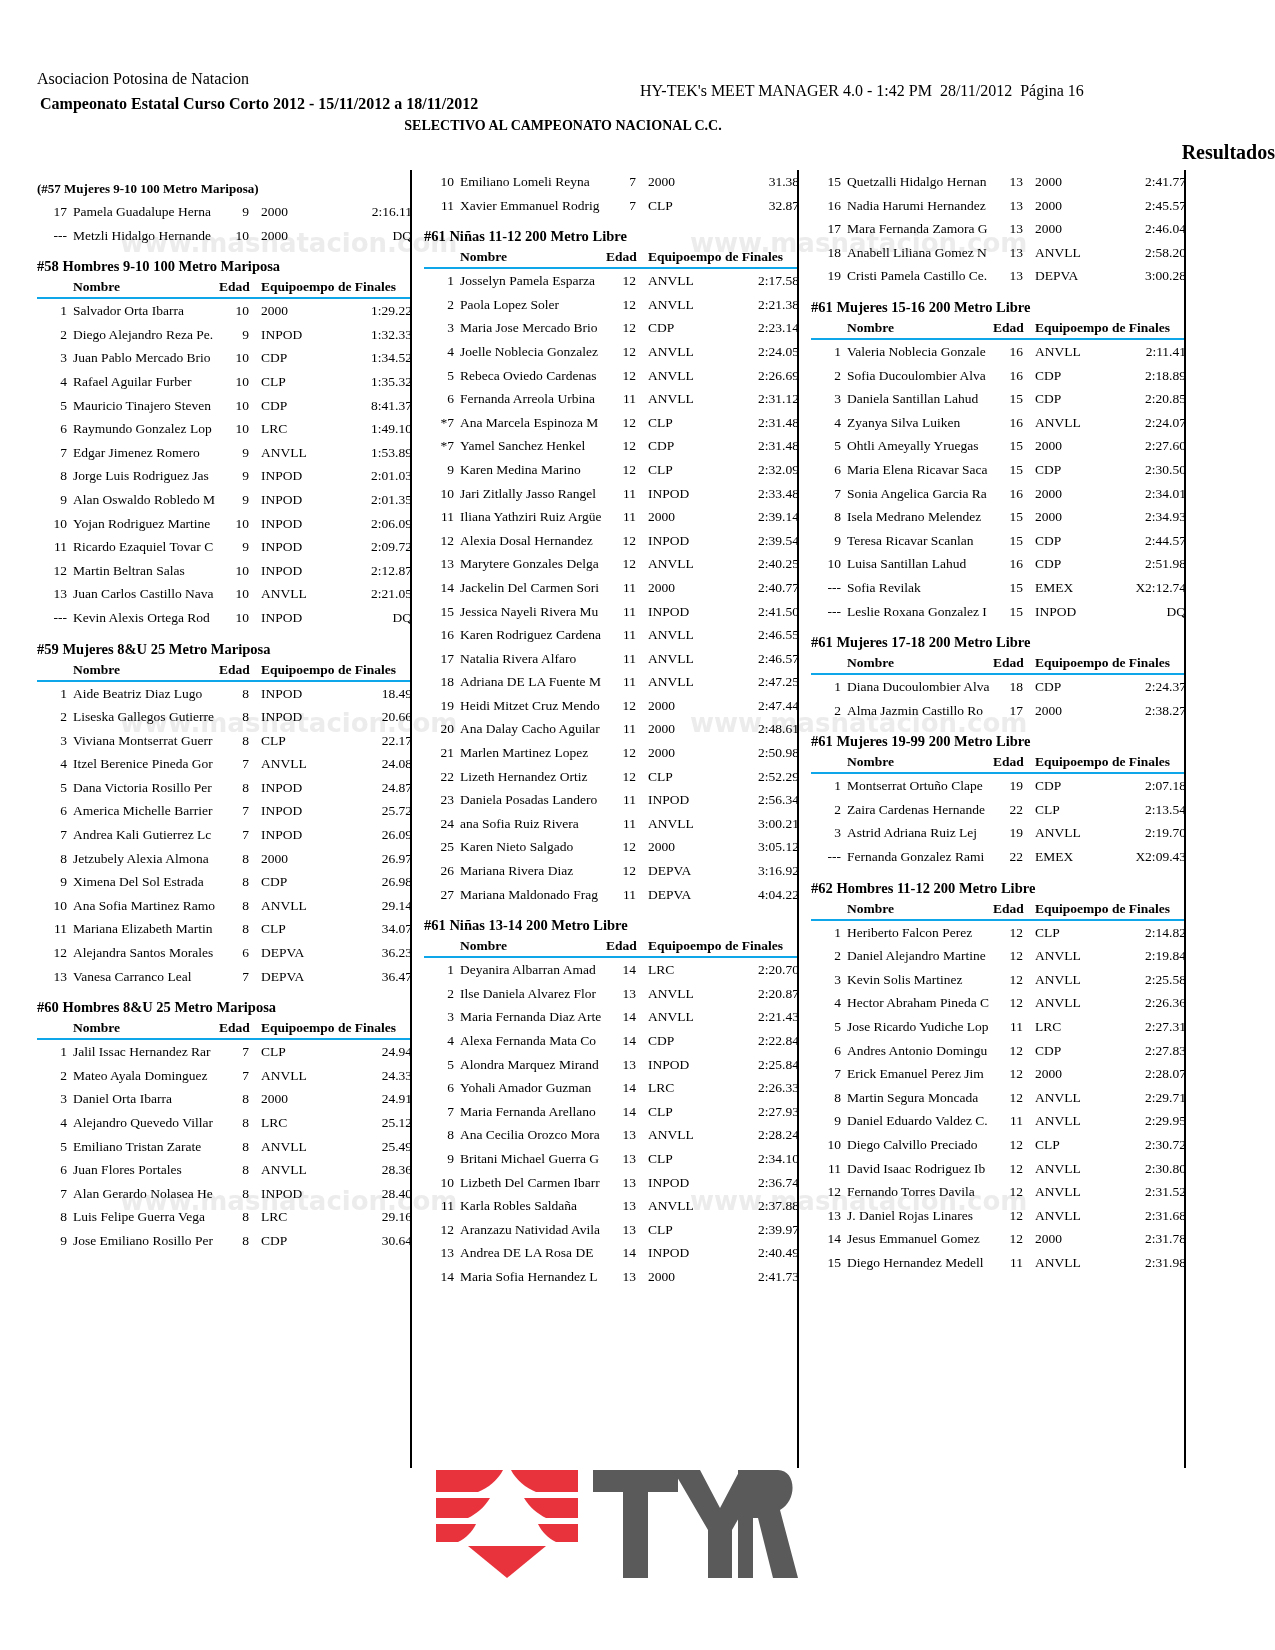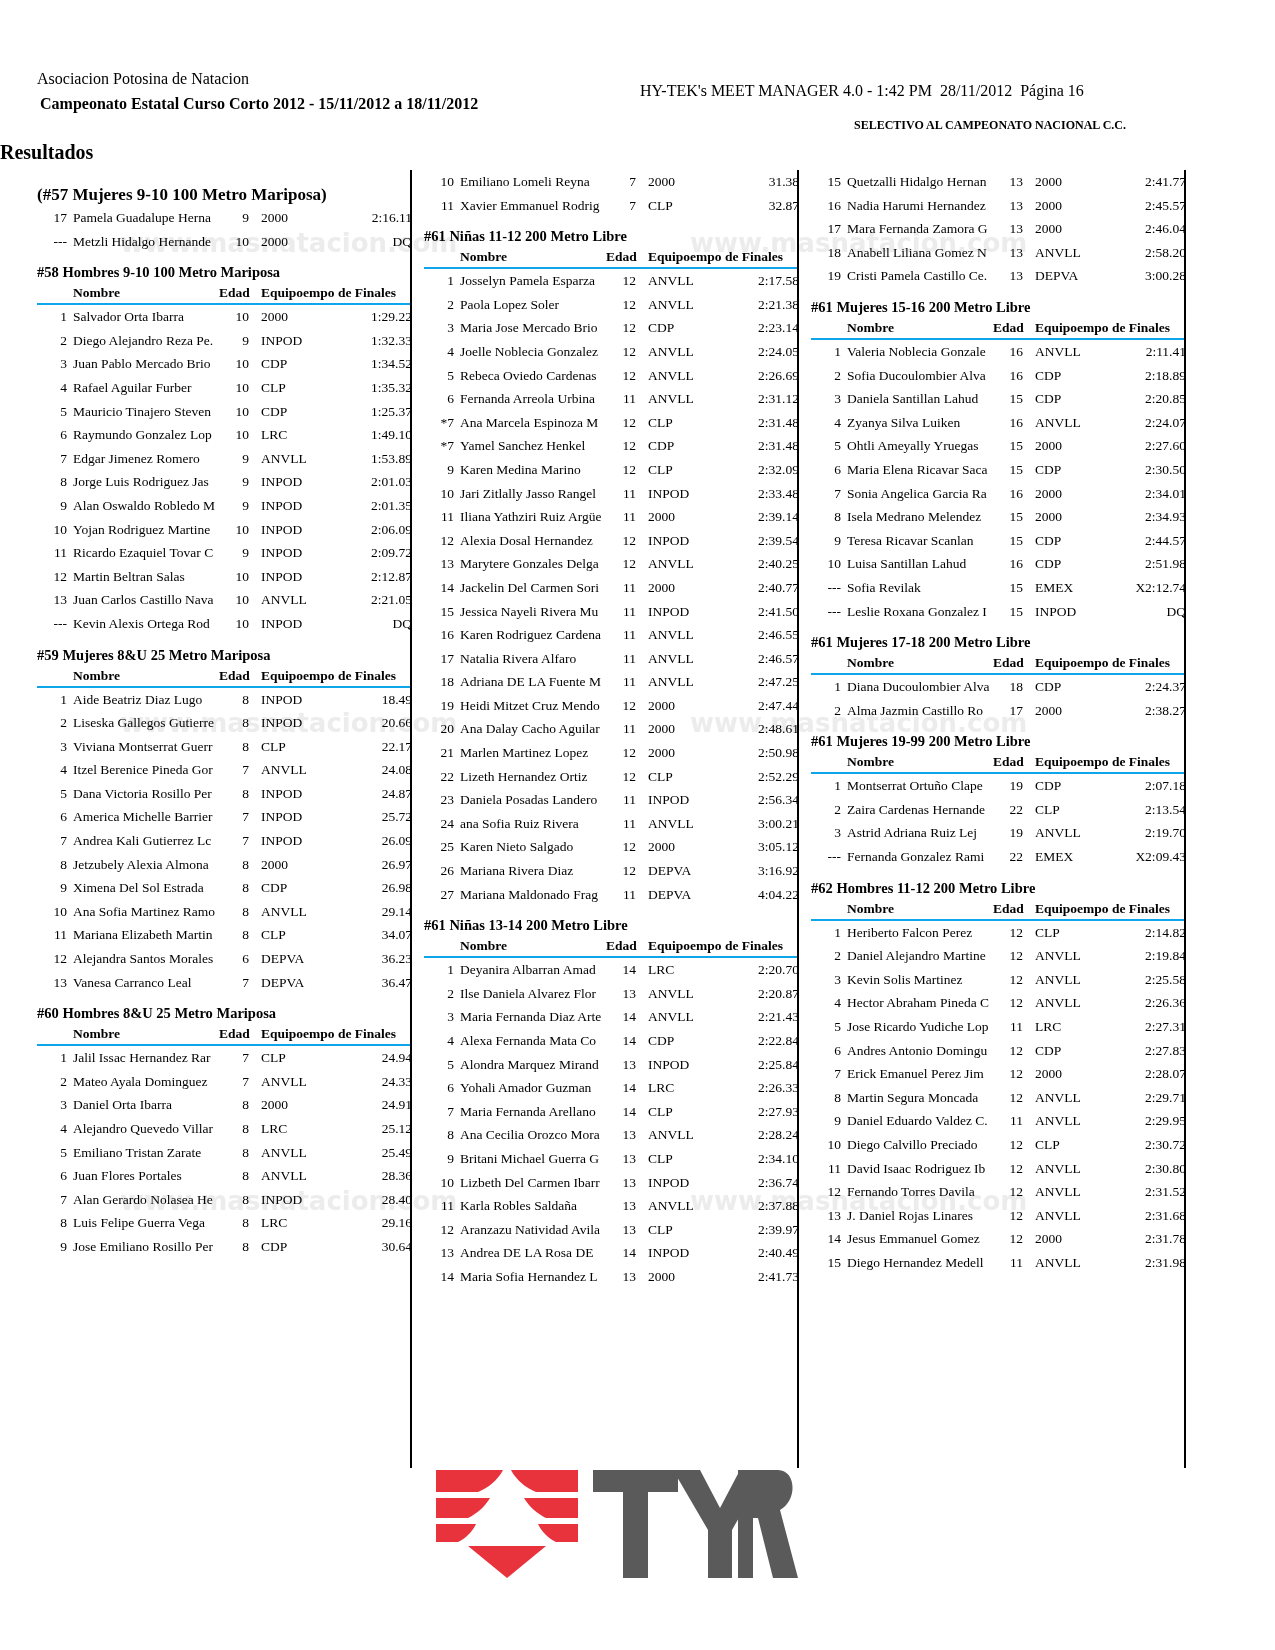--- a/index.html
+++ b/index.html
@@ -1,28 +1,28 @@
 <!DOCTYPE html>
 <html><head>
 <meta charset="utf-8">
 <style>
   html, body { margin: 0; padding: 0; background: #ffffff; }
   body { width: 1275px; height: 1650px; position: relative; font-family: "Liberation Serif", "DejaVu Serif", serif; color: #000; overflow: hidden; }
   .hdr-left { position: absolute; left: 37px; top: 70px; font-size: 16px; }
   .hdr-right { position: absolute; left: 640px; top: 82px; font-size: 16px; white-space: pre; }
   .title1 { position: absolute; left: 0; width: 1275px; top: 95px; text-align: left; font-size: 16px; font-weight: bold; padding-left: 40px; }
-  .title2 { position: absolute; left: 0; width: 1126px; top: 118px; text-align: right; font-size: 12px; font-weight: bold; }
-  .title3 { position: absolute; left: 0; width: 1275px; top: 141px; text-align: left; font-size: 20px; font-weight: bold; }
+  .title2 { position: absolute; left: 0; width: 1126px; top: 118px; text-align: center; font-size: 14px; font-weight: bold; }
+  .title3 { position: absolute; left: 0; width: 1275px; top: 141px; text-align: right; font-size: 20px; font-weight: bold; }
   .col { position: absolute; top: 170px; width: 375px; }
   .col1 { left: 37px; }
   .col2 { left: 424px; }
   .col3 { left: 811px; }
   .vline { position: absolute; top: 170px; width: 2px; height: 1298px; background: #000; }
   .event-title { font-weight: bold; font-size: 14.5px; height: 22px; line-height: 22px; margin-top: 8px; white-space: nowrap; }
-  .event-title.cont { margin-top: 14px; font-size: 17px; }
+  .event-title.cont { margin-top: 8px; font-size: 13px; }
   .hdr-row { display: flex; font-weight: bold; font-size: 13.5px; height: 20px; line-height: 20px; border-bottom: 2px solid #0ea5e9; }
   .row { display: flex; font-size: 13.5px; height: 23.6px; line-height: 23.6px; white-space: nowrap; }
   .c-place { width: 30px; text-align: right; padding-right: 6px; }
   .c-name { width: 146px; overflow: hidden; }
   .c-age { width: 30px; text-align: right; padding-right: 12px; }
   .c-team { width: 70px; }
   .c-time { width: 81px; text-align: right; }
   .hdr-row .c-name { width: 146px; }
   .hdr-row .c-age { text-align: right; }
   .hdr-row .c-teamtime { width: 151px; text-align: left; white-space: nowrap; }
@@ -94,21 +94,21 @@
       <span class="c-name">Rafael Aguilar Furber</span>
       <span class="c-age">10</span>
       <span class="c-team">CLP</span>
       <span class="c-time">1:35.32</span>
     </div>
     <div class="row">
       <span class="c-place">5</span>
       <span class="c-name">Mauricio Tinajero Steven</span>
       <span class="c-age">10</span>
       <span class="c-team">CDP</span>
-      <span class="c-time">1:25.37</span>
+      <span class="c-time">8:41.37</span>
     </div>
     <div class="row">
       <span class="c-place">6</span>
       <span class="c-name">Raymundo Gonzalez Lop</span>
       <span class="c-age">10</span>
       <span class="c-team">LRC</span>
       <span class="c-time">1:49.10</span>
     </div>
     <div class="row">
       <span class="c-place">7</span>

